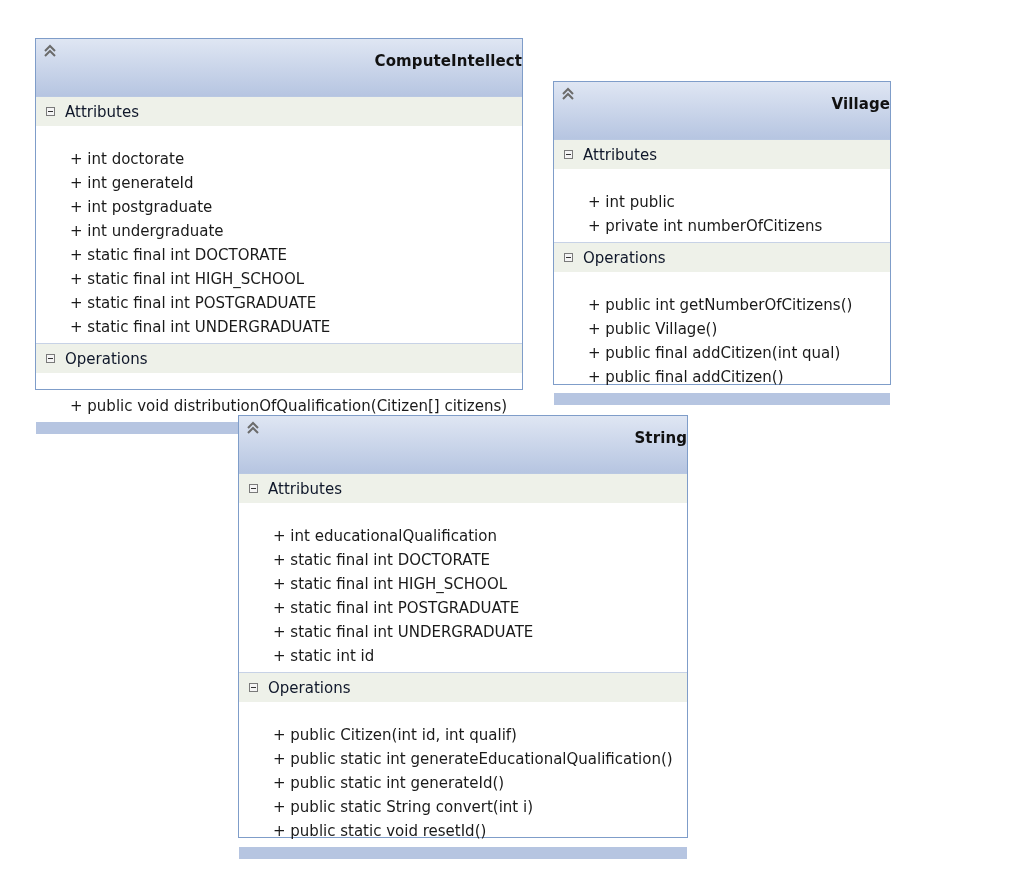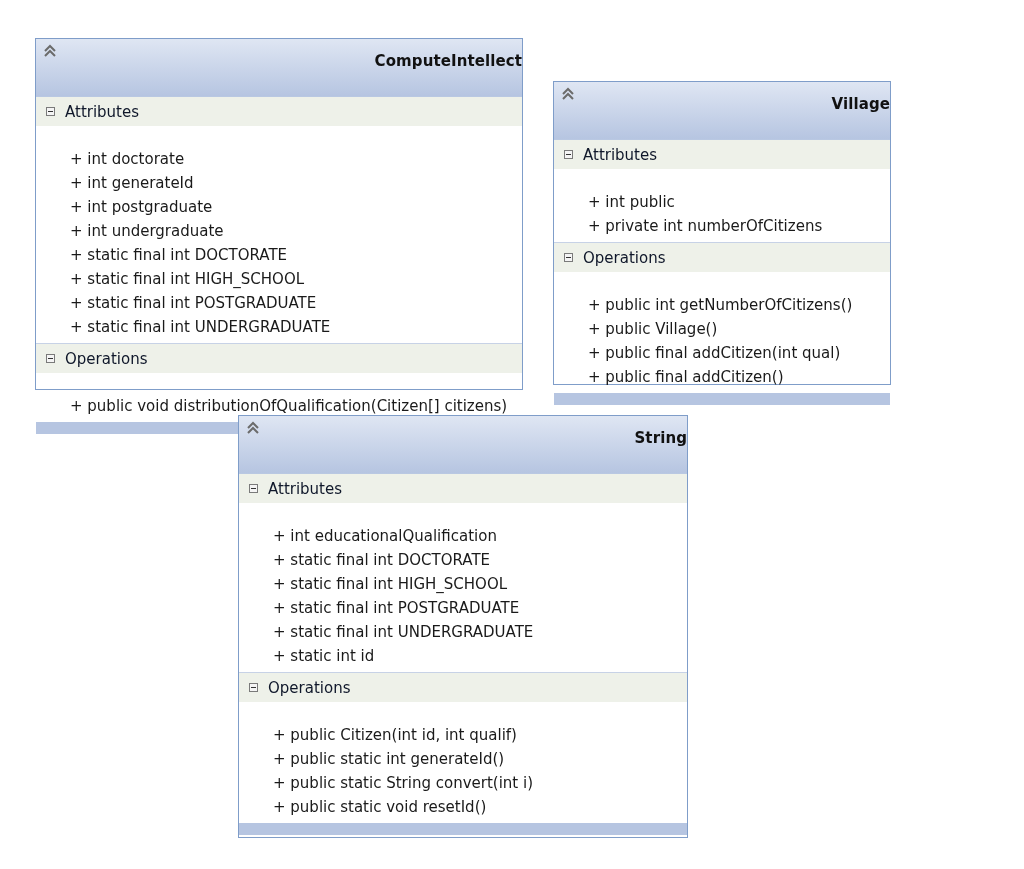--- a/index.html
+++ b/index.html
@@ -105,18 +105,19 @@
     <div class="item">+ static final int POSTGRADUATE</div>
     <div class="item">+ static final int UNDERGRADUATE</div>
     <div class="item">+ static int id</div>
   </div>
   <div class="section-head">
     <span class="minus-icon"></span>
     <span>Operations</span>
   </div>
   <div class="items">
     <div class="item">+ public Citizen(int id, int qualif)</div>
+    <div class="item">+ public static int generateEducationalQualification()</div>
     <div class="item">+ public static int generateId()</div>
     <div class="item">+ public static String convert(int i)</div>
     <div class="item">+ public static void resetId()</div>
   </div>
   <div class="uml-footer"></div>
 </div>
 
 </body></html>

